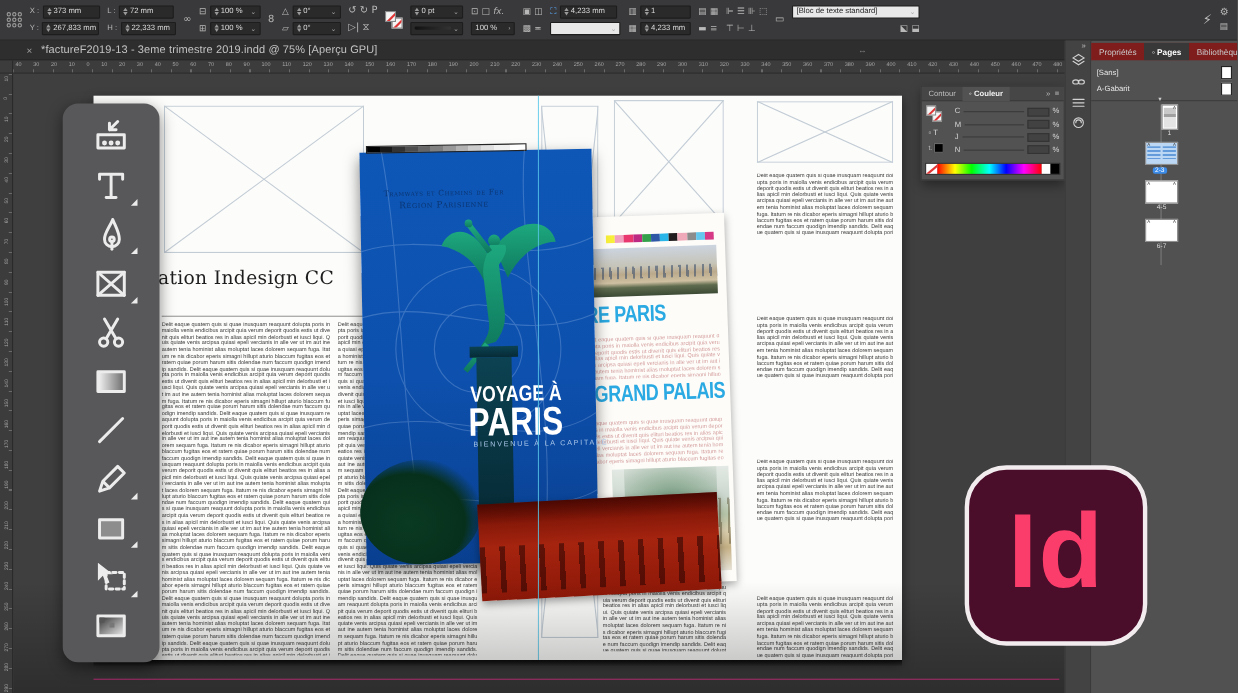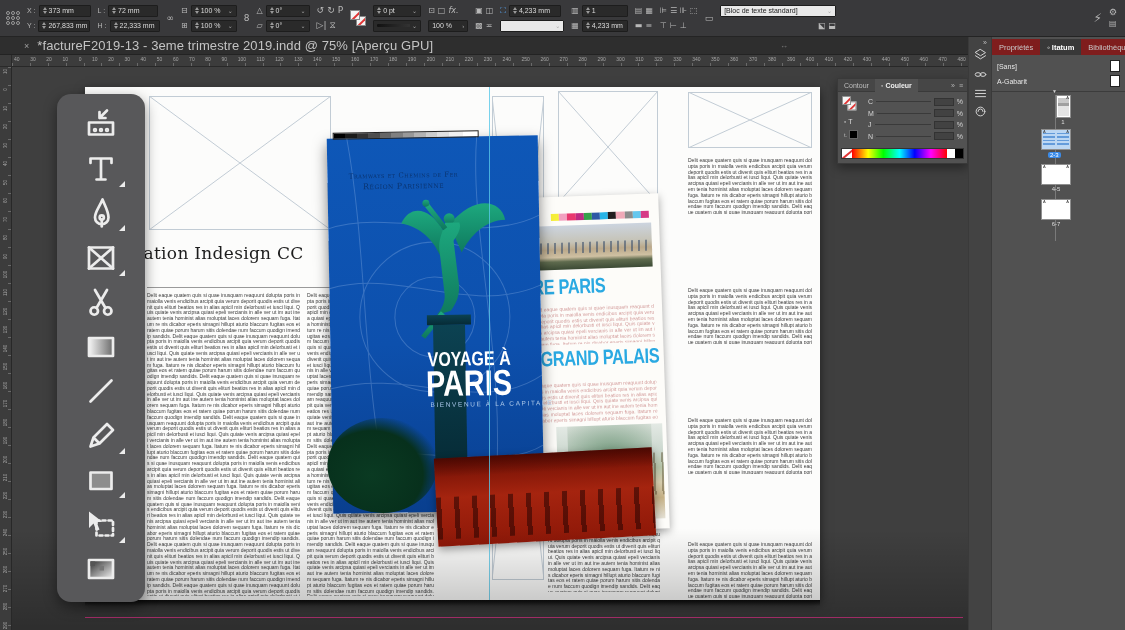--- a/index.html
+++ b/index.html
@@ -41,21 +41,21 @@
   .swatch-pair .sw.stroke { right:0; bottom:0; }
   .sw .slash { position:absolute; left:-2px; top:4px; width:14px; height:1.5px; background:#e03535; transform:rotate(-45deg); }
   .line-swatch { width:34px; height:3px; background:linear-gradient(90deg,#111,#333); border-radius:1px; }
   
   #tab-bar {
     position:absolute; left:0; top:37px; width:968px; height:18px;
     background:#2e2e2e; border-bottom:1px solid #232323;
     display:flex; align-items:center; color:#c3c3c3;
   }
   #tab-close { margin-left:24px; color:#9f9f9f; font-size:9px; }
-  #tab-title { margin-left:8px; font-size:13px; letter-spacing:.1px; }
+  #tab-title { margin-left:8px; font-size:10px; letter-spacing:.1px; }
   #tab-scroll-hint { position:absolute; left:780px; top:4px; color:#7d7d7d; font-size:8px; }
   
   #corner-box { position:absolute; left:0; top:55px; width:12px; height:12px; background:#3c3c3c; border-right:1px solid #2a2a2a; border-bottom:1px solid #2a2a2a; }
   #h-ruler {
     position:absolute; left:12px; top:55px; width:956px; height:12px;
     background:#3c3c3c; border-bottom:1px solid #282828;
     background-image:repeating-linear-gradient(90deg,#6a6a6a 0 1px,transparent 1px 17.9px);
     background-size:100% 3px; background-position:0 100%; background-repeat:no-repeat;
     display:flex; justify-content:space-between; align-items:flex-start;
     font-size:5px; color:#a5a5a5; padding:1px 2px 0 2px; overflow:hidden;
@@ -801,21 +801,21 @@
             <path d="M4 7 H20 M4 12 H20 M4 17 H20"></path>
           </svg></span>
       <span class="sicon" style="top:67px">
         <svg viewBox="0 0 24 24">
             <circle cx="12" cy="12" r="7"></circle>
             <path d="M8 12 a4 4 0 0 1 8 0"></path>
           </svg></span>
     </div>
     <div id="dock-tabs">
       <span class="dtab">Propriétés</span>
-      <span class="dtab active">◦ <b>Itatum</b></span>
+      <span class="dtab active">◦ <b>Pages</b></span>
       <span class="dtab">Bibliothèqu</span>
     </div>
     <div id="dock-body">
       <div class="master-row" style="top:4px">
         <span>[Sans]</span>
           <span class="msw"></span>
       </div>
       <div class="master-row" style="top:19px">
         <span>A-Gabarit</span>
           <span class="msw"></span>
@@ -845,14 +845,17 @@
       <div class="plabel" style="left:49px;top:131px;width:30px">4-5</div>
 
       <div class="pthumb" style="left:49px;top:144px;width:30px;height:21px">
         <span class="a tl">A</span>
           <span class="a tr">A</span>
       </div>
       <div class="plabel" style="left:49px;top:166px;width:30px">6-7</div>
     </div>
   </div>
 
+  <div id="id-logo">
+    <span>Id</span>
+  </div>
 
 </div>
 
 </body></html>

